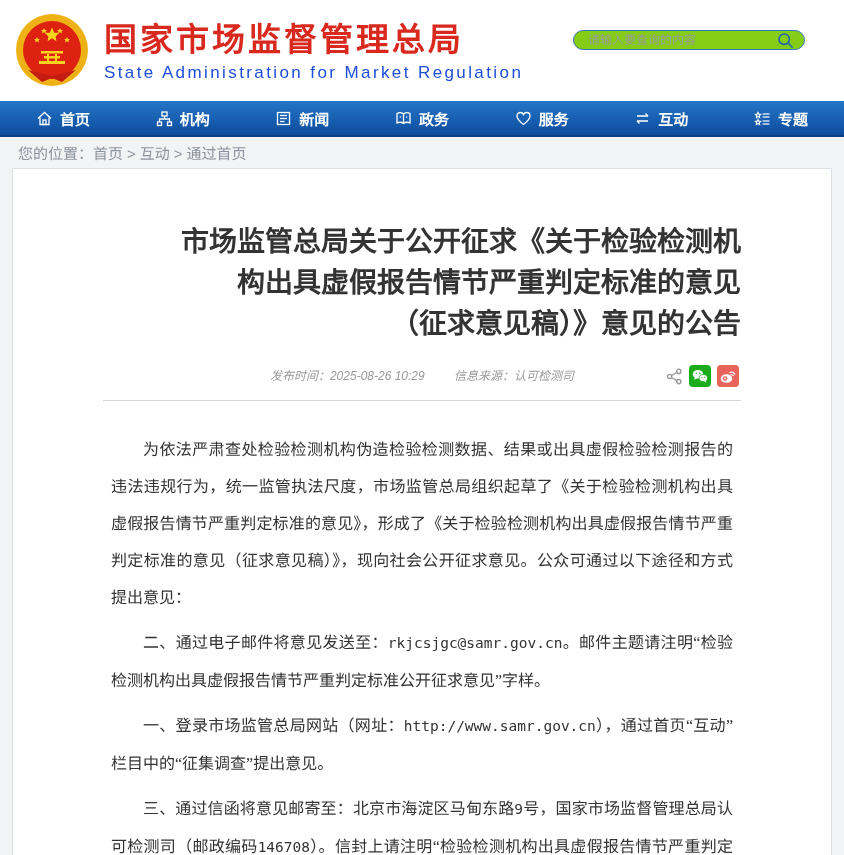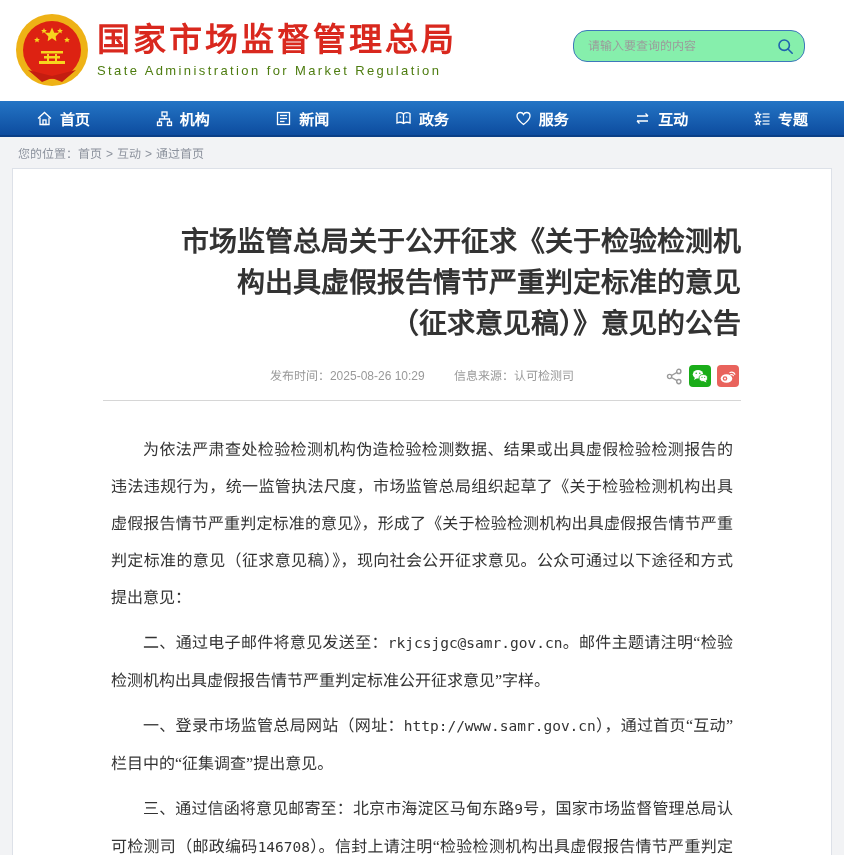--- a/index.html
+++ b/index.html
@@ -10,43 +10,43 @@
     color: #333;
   }
   
   .site-header {
     position: relative;
     height: 101px;
     background: #ffffff;
     padding: 12px 0 0 14px;
   }
   .emblem { position: absolute; left: 14px; top: 12px; width: 76px; height: 76px; }
-  .brand { position: absolute; left: 97px; top: 20px; }
+  .brand { position: absolute; left: 104px; top: 20px; }
   .site-title {
     color: #d9281e;
     font-size: 33px;
     font-weight: 700;
     letter-spacing: 3px;
     line-height: 40px;
     white-space: nowrap;
   }
   .site-subtitle {
-    color: #4d7c0f;
-    font-size: 13px;
+    color: #1d4ed8;
+    font-size: 17px;
     letter-spacing: 2.4px;
     margin-top: 3px;
     white-space: nowrap;
   }
   .search-box {
     position: absolute;
     right: 39px; top: 30px;
-    width: 232px; height: 32px;
+    width: 232px; height: 20px;
     border: 1px solid #3d78bb;
     border-radius: 14px;
-    background: #86efac;
+    background: #84cc16;
     display: flex;
     align-items: center;
     padding: 0 10px 0 14px;
   }
   .search-box input {
     flex: 1; border: none; outline: none;
     font-size: 12px; color: #333;
     font-family: "Liberation Sans", sans-serif;
     background: transparent;
   }
@@ -68,21 +68,21 @@
     font-size: 15px; font-weight: 700;
     cursor: pointer;
   }
   .nav-icon { display: flex; width: 17px; height: 17px; }
   .nav-icon svg { width: 17px; height: 17px; }
   
   .breadcrumb {
     height: 31px;
     display: flex; align-items: center;
     padding-left: 18px;
-    font-size: 12px;
+    font-size: 15px;
     color: #8d939e;
   }
   .breadcrumb a { color: #8d939e; text-decoration: none; }
   .crumb-sep { margin: 0 4px; }
   
   .panel {
     margin: 0 12px;
     min-height: 687px;
     background: #fff;
     border: 1px solid #dde1e8;
@@ -96,20 +96,21 @@
     color: #333;
   }
   .meta {
     position: relative;
     margin-top: 20px;
     height: 24px;
     line-height: 24px;
     text-align: center;
     font-size: 12px;
     color: #999;
+    font-style: italic;
   }
   .meta-item + .meta-item { margin-left: 26px; }
   .share-group {
     position: absolute; right: 2px; top: 0;
     display: flex; align-items: center; gap: 6px; height: 24px;
   }
   .share-group svg { display: block; cursor: pointer; }
   .divider { border-top: 1px solid #d6d6d6; margin-top: 12px; }
   .article-body {
     margin-top: 30px;

